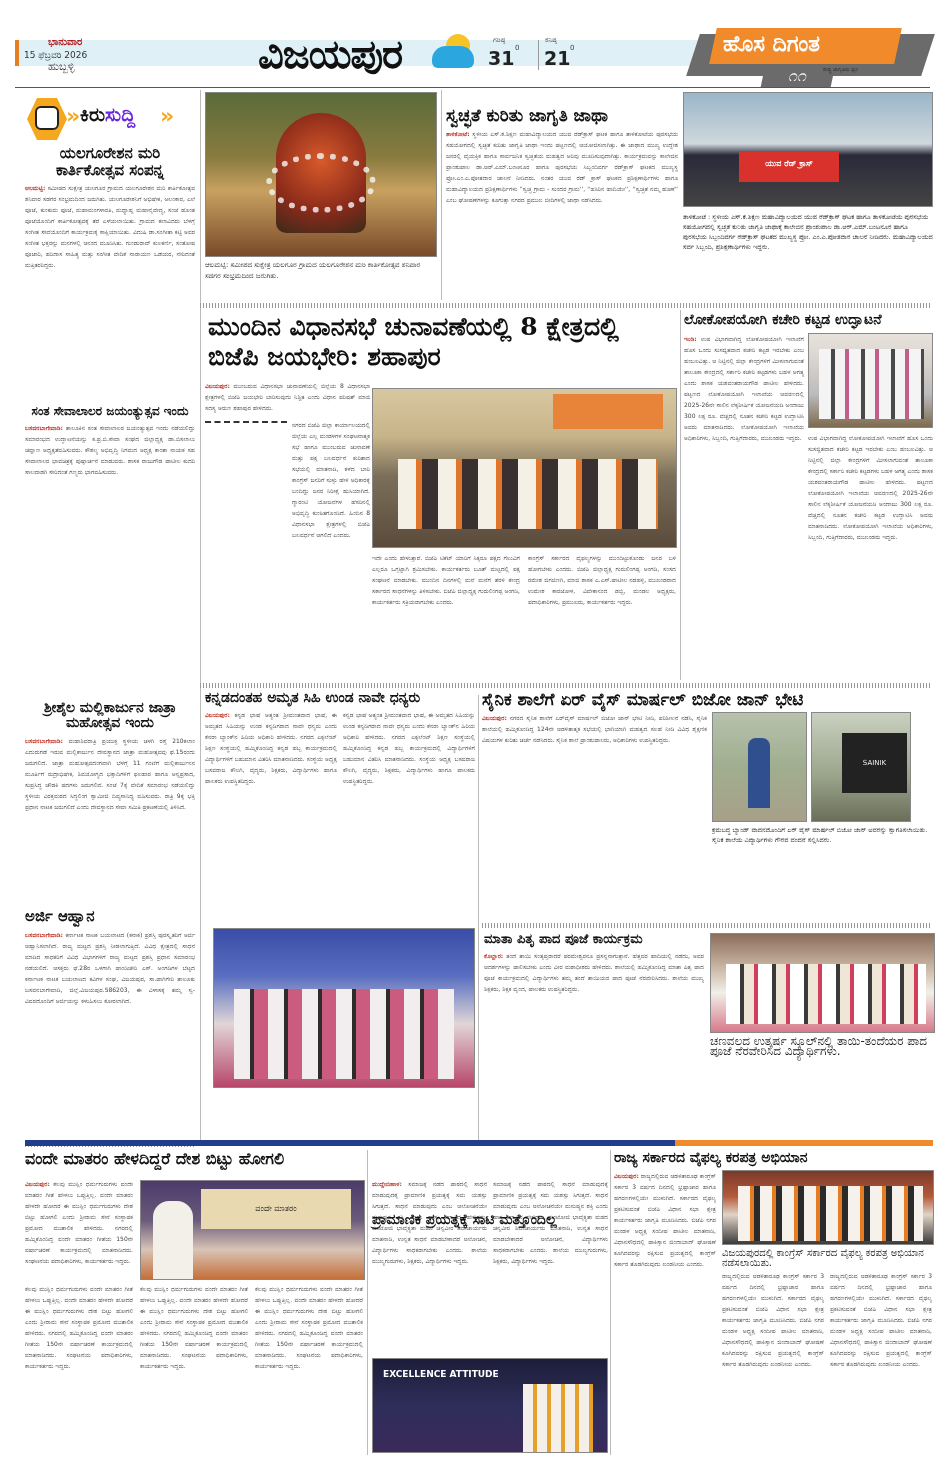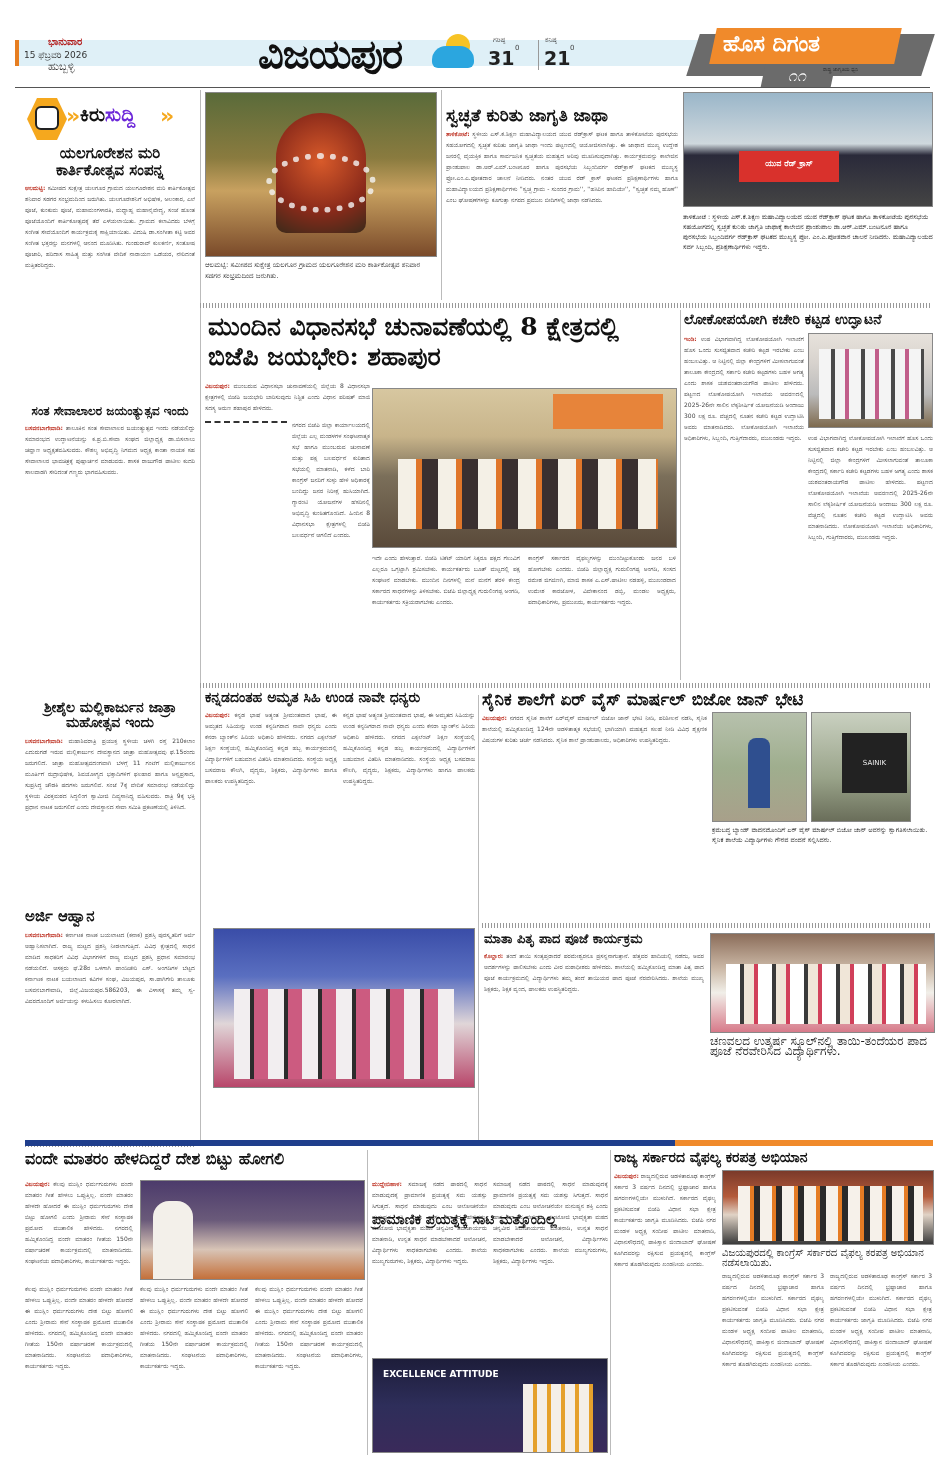--- a/index.html
+++ b/index.html
@@ -187,20 +187,21 @@
 <div class="abs cap" style="left:710px;top:1036px;width:225px;font-size:12px;line-height:10px;height:100px;overflow:hidden">ಚಣವಲದ ಉತ್ಕರ್ಷ ಸ್ಕೂಲ್‌ನಲ್ಲಿ ತಾಯಿ-ತಂದೆಯರ ಪಾದ ಪೂಜೆ ನೆರವೇರಿಸಿದ ವಿದ್ಯಾರ್ಥಿಗಳು.</div>
 
 <div class="blue-bar" style="left:25px;top:1140px;width:650px"></div>
 <div class="orange-bar" style="left:675px;top:1140px;width:258px"></div>
 
 <div class="abs" style="left:25px;top:1150px;width:340px">
   <div class="h1" style="font-size:16px">ವಂದೇ ಮಾತರಂ ಹೇಳದಿದ್ದರೆ ದೇಶ ಬಿಟ್ಟು ಹೋಗಲಿ</div>
 </div>
 <div class="abs body" style="left:25px;top:1178px;width:108px;height:100px;overflow:hidden"><span class="lead">ವಿಜಯಪುರ:</span> <span>ಕೆಲವು ಮುಸ್ಲಿಂ ಧರ್ಮಗುರುಗಳು ವಂದೇ ಮಾತರಂ ಗೀತೆ ಹೇಳಲು ಒಪ್ಪುತ್ತಿಲ್ಲ. ವಂದೇ ಮಾತರಂ ಹೇಳದೇ ಹೋದರೆ ಈ ಮುಸ್ಲಿಂ ಧರ್ಮಗುರುಗಳು ದೇಶ ಬಿಟ್ಟು ಹೋಗಲಿ ಎಂದು ಶ್ರೀರಾಮ ಸೇನೆ ಸಂಸ್ಥಾಪಕ ಪ್ರಮೋದ ಮುತಾಲಿಕ ಹೇಳಿದರು. ನಗರದಲ್ಲಿ ಹಮ್ಮಿಕೊಂಡಿದ್ದ ವಂದೇ ಮಾತರಂ ಗೀತೆಯ 150ನೇ ವರ್ಷಾಚರಣೆ ಕಾರ್ಯಕ್ರಮದಲ್ಲಿ ಮಾತನಾಡಿದರು. ಸಂಘಟನೆಯ ಪದಾಧಿಕಾರಿಗಳು, ಕಾರ್ಯಕರ್ತರು ಇದ್ದರು.</span></div>
 <div class="photo" style="left:140px;top:1180px;width:225px;height:100px;background:linear-gradient(180deg,#4c3b6b 0%,#6a5a7a 40%,#d8c4b6 70%,#c4703a 100%)">
+  <div style="position:absolute;left:60px;top:8px;width:150px;height:40px;background:#e9d9b0;color:#222;font-size:8px;text-align:center;line-height:40px">ವಂದೇ ಮಾತರಂ</div>
   <div style="position:absolute;left:12px;top:20px;width:40px;height:80px;background:#f3f0ea;border-radius:16px 16px 0 0"></div>
 </div>
 <div class="abs body" style="left:25px;top:1283px;width:108px;height:170px;overflow:hidden">ಕೆಲವು ಮುಸ್ಲಿಂ ಧರ್ಮಗುರುಗಳು ವಂದೇ ಮಾತರಂ ಗೀತೆ ಹೇಳಲು ಒಪ್ಪುತ್ತಿಲ್ಲ. ವಂದೇ ಮಾತರಂ ಹೇಳದೇ ಹೋದರೆ ಈ ಮುಸ್ಲಿಂ ಧರ್ಮಗುರುಗಳು ದೇಶ ಬಿಟ್ಟು ಹೋಗಲಿ ಎಂದು ಶ್ರೀರಾಮ ಸೇನೆ ಸಂಸ್ಥಾಪಕ ಪ್ರಮೋದ ಮುತಾಲಿಕ ಹೇಳಿದರು. ನಗರದಲ್ಲಿ ಹಮ್ಮಿಕೊಂಡಿದ್ದ ವಂದೇ ಮಾತರಂ ಗೀತೆಯ 150ನೇ ವರ್ಷಾಚರಣೆ ಕಾರ್ಯಕ್ರಮದಲ್ಲಿ ಮಾತನಾಡಿದರು. ಸಂಘಟನೆಯ ಪದಾಧಿಕಾರಿಗಳು, ಕಾರ್ಯಕರ್ತರು ಇದ್ದರು.</div>
 <div class="abs body" style="left:140px;top:1283px;width:108px;height:170px;overflow:hidden">ಕೆಲವು ಮುಸ್ಲಿಂ ಧರ್ಮಗುರುಗಳು ವಂದೇ ಮಾತರಂ ಗೀತೆ ಹೇಳಲು ಒಪ್ಪುತ್ತಿಲ್ಲ. ವಂದೇ ಮಾತರಂ ಹೇಳದೇ ಹೋದರೆ ಈ ಮುಸ್ಲಿಂ ಧರ್ಮಗುರುಗಳು ದೇಶ ಬಿಟ್ಟು ಹೋಗಲಿ ಎಂದು ಶ್ರೀರಾಮ ಸೇನೆ ಸಂಸ್ಥಾಪಕ ಪ್ರಮೋದ ಮುತಾಲಿಕ ಹೇಳಿದರು. ನಗರದಲ್ಲಿ ಹಮ್ಮಿಕೊಂಡಿದ್ದ ವಂದೇ ಮಾತರಂ ಗೀತೆಯ 150ನೇ ವರ್ಷಾಚರಣೆ ಕಾರ್ಯಕ್ರಮದಲ್ಲಿ ಮಾತನಾಡಿದರು. ಸಂಘಟನೆಯ ಪದಾಧಿಕಾರಿಗಳು, ಕಾರ್ಯಕರ್ತರು ಇದ್ದರು.</div>
 <div class="abs body" style="left:255px;top:1283px;width:108px;height:170px;overflow:hidden">ಕೆಲವು ಮುಸ್ಲಿಂ ಧರ್ಮಗುರುಗಳು ವಂದೇ ಮಾತರಂ ಗೀತೆ ಹೇಳಲು ಒಪ್ಪುತ್ತಿಲ್ಲ. ವಂದೇ ಮಾತರಂ ಹೇಳದೇ ಹೋದರೆ ಈ ಮುಸ್ಲಿಂ ಧರ್ಮಗುರುಗಳು ದೇಶ ಬಿಟ್ಟು ಹೋಗಲಿ ಎಂದು ಶ್ರೀರಾಮ ಸೇನೆ ಸಂಸ್ಥಾಪಕ ಪ್ರಮೋದ ಮುತಾಲಿಕ ಹೇಳಿದರು. ನಗರದಲ್ಲಿ ಹಮ್ಮಿಕೊಂಡಿದ್ದ ವಂದೇ ಮಾತರಂ ಗೀತೆಯ 150ನೇ ವರ್ಷಾಚರಣೆ ಕಾರ್ಯಕ್ರಮದಲ್ಲಿ ಮಾತನಾಡಿದರು. ಸಂಘಟನೆಯ ಪದಾಧಿಕಾರಿಗಳು, ಕಾರ್ಯಕರ್ತರು ಇದ್ದರು.</div>
 
 <div class="abs" style="left:372px;top:1212px;width:236px">
   <div class="h1" style="font-size:14px">ಪ್ರಾಮಾಣಿಕ ಪ್ರಯತ್ನಕ್ಕೆ ಸಾಟಿ ಮತ್ತೊಂದಿಲ್ಲ</div>
 </div>
 <div class="abs body" style="left:372px;top:1178px;width:115px;height:130px;overflow:hidden"><span class="lead">ಮುದ್ದೇಬಿಹಾಳ:</span> <span>ಸಮಾಜಕ್ಕೆ ನಡೆದ ಪಾಠದಲ್ಲಿ ಸಾಧನೆ ಮಾಡುವುದಕ್ಕೆ ಪ್ರಾಮಾಣಿಕ ಪ್ರಯತ್ನಕ್ಕೆ ಸಮ ಯಶಸ್ಸು ಸಿಗುತ್ತದೆ. ಸಾಧನೆ ಮಾಡುವುದು ಎಂಬ ಆಲೋಚನೆಯೇ ಮನುಷ್ಯನ ಶಕ್ತಿ ಎಂದು ಹಾಸ್ಯ ಕಲಾವಿದ ಹೇಳಿದರು. ಕುಂಟೋಜಿ ಭಾವೈಕ್ಯತಾ ಮಠದ ಚನ್ನವೀರ ಶಿವಾಚಾರ್ಯರು ಮಾತನಾಡಿ, ಉನ್ನತ ಸಾಧನೆ ಮಾಡಬೇಕಾದರೆ ಆಲೋಚನೆ, ವಿದ್ಯಾರ್ಥಿಗಳು ಸಾಧಕರಾಗಬೇಕು ಎಂದರು. ಶಾಲೆಯ ಮುಖ್ಯಗುರುಗಳು, ಶಿಕ್ಷಕರು, ವಿದ್ಯಾರ್ಥಿಗಳು ಇದ್ದರು.</span></div>

